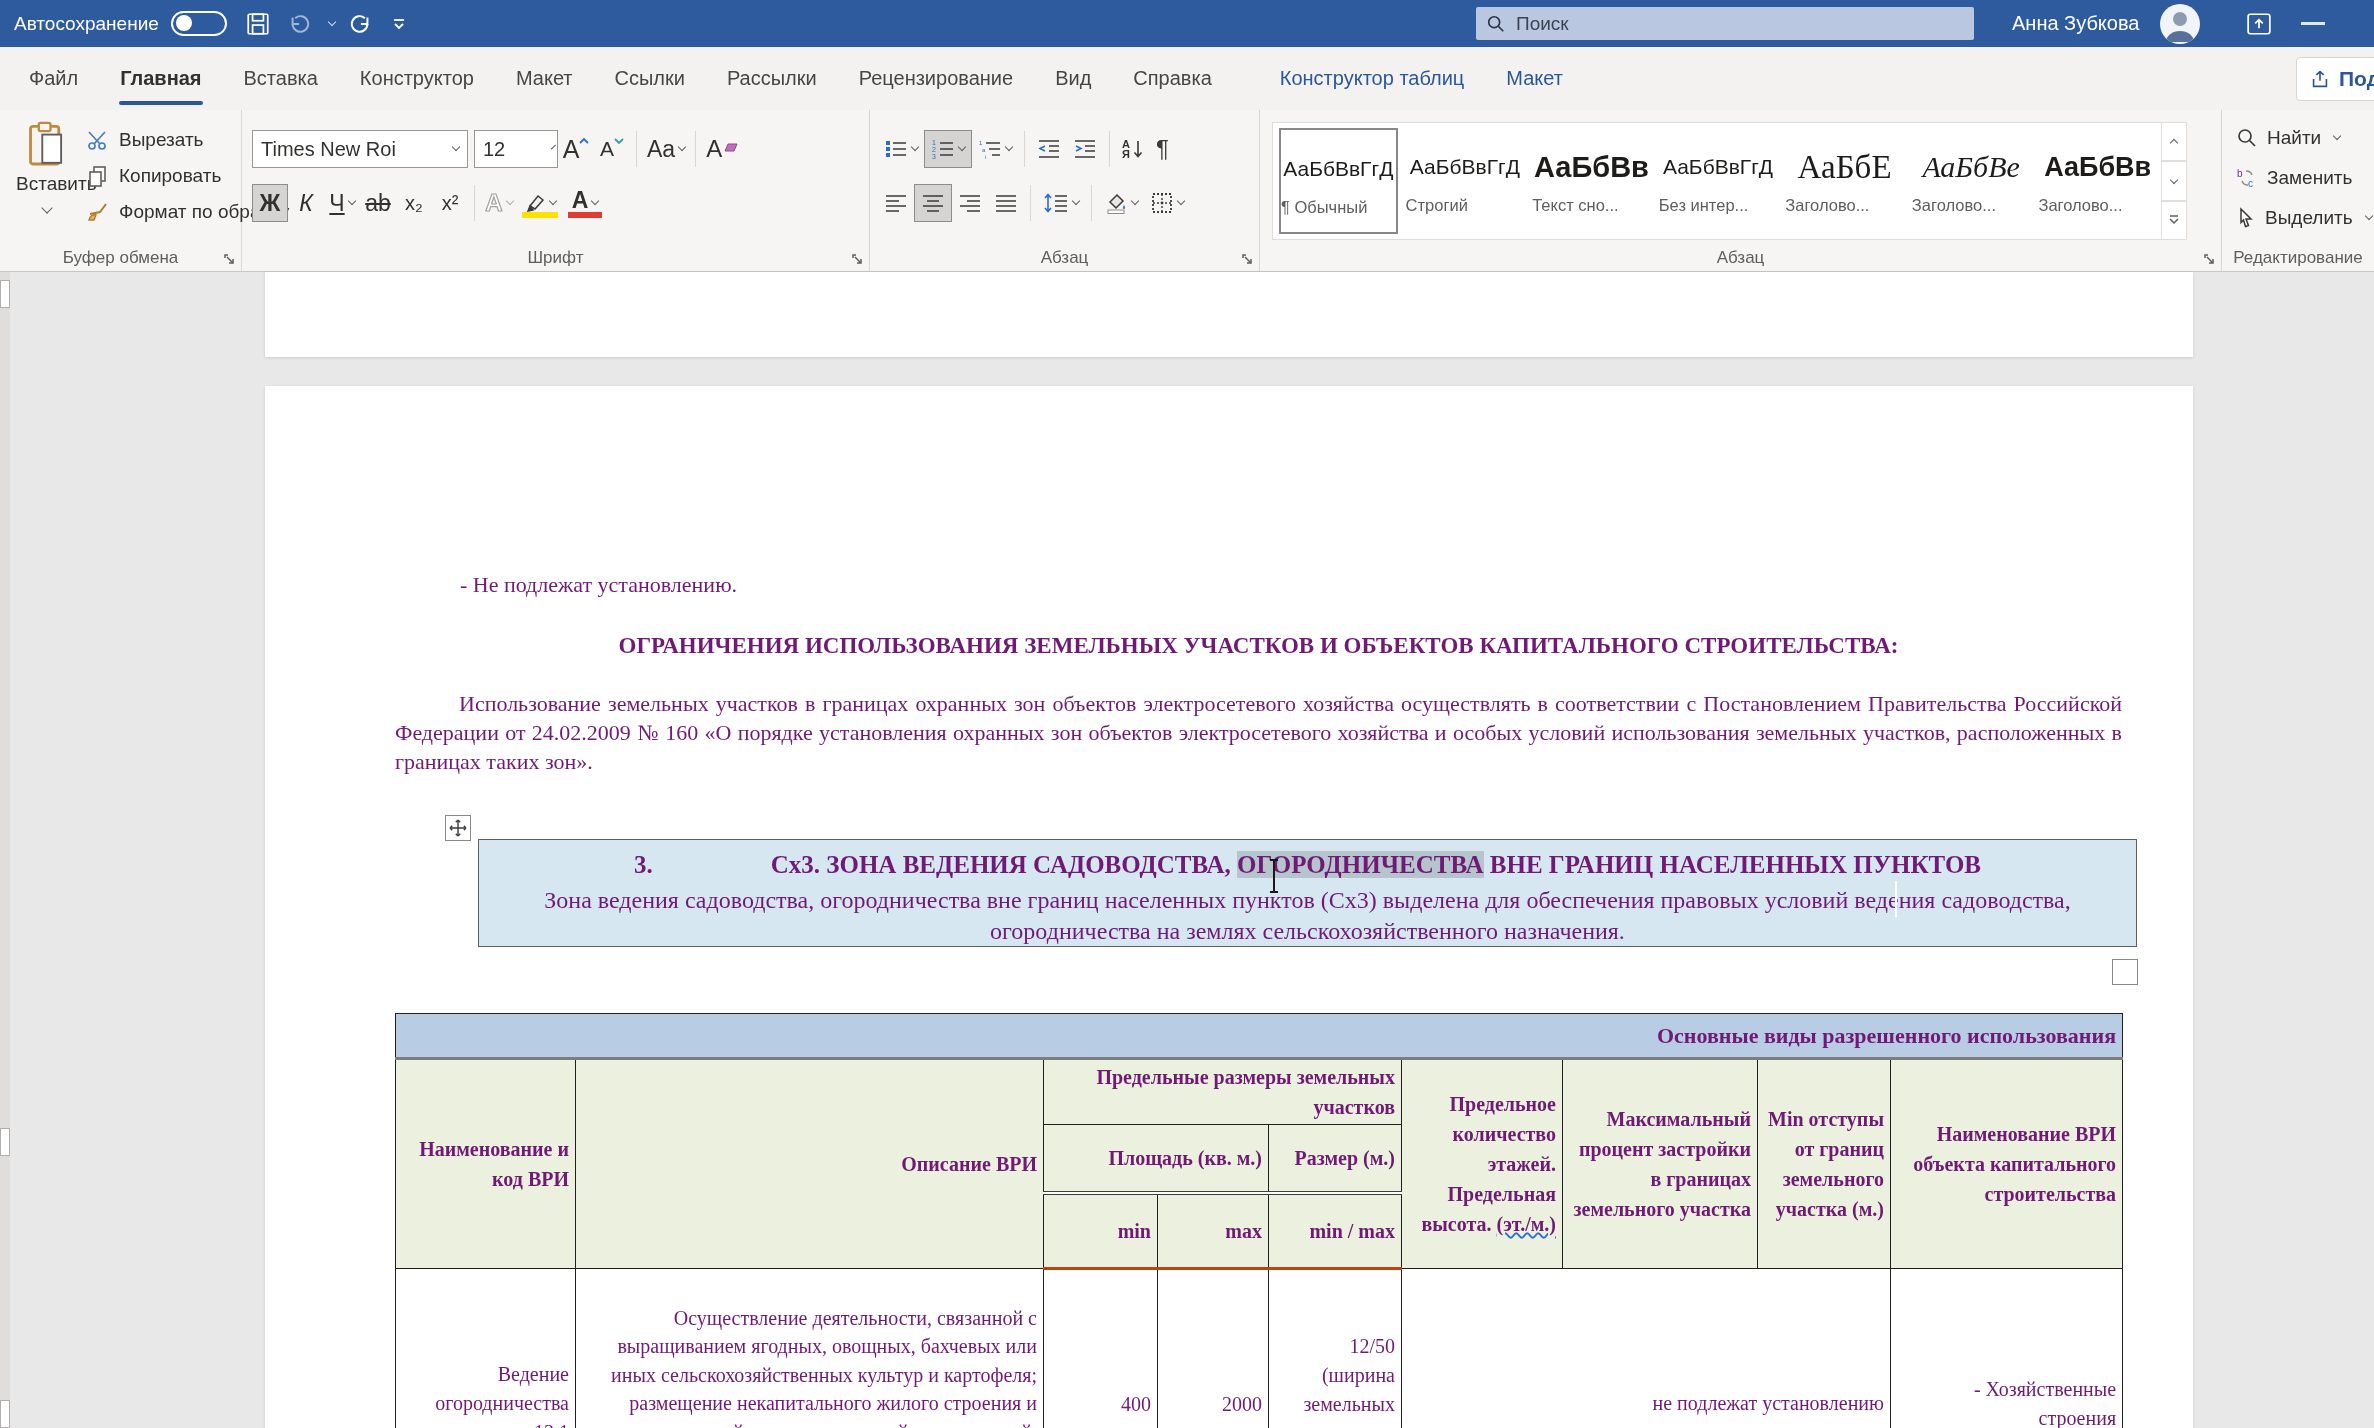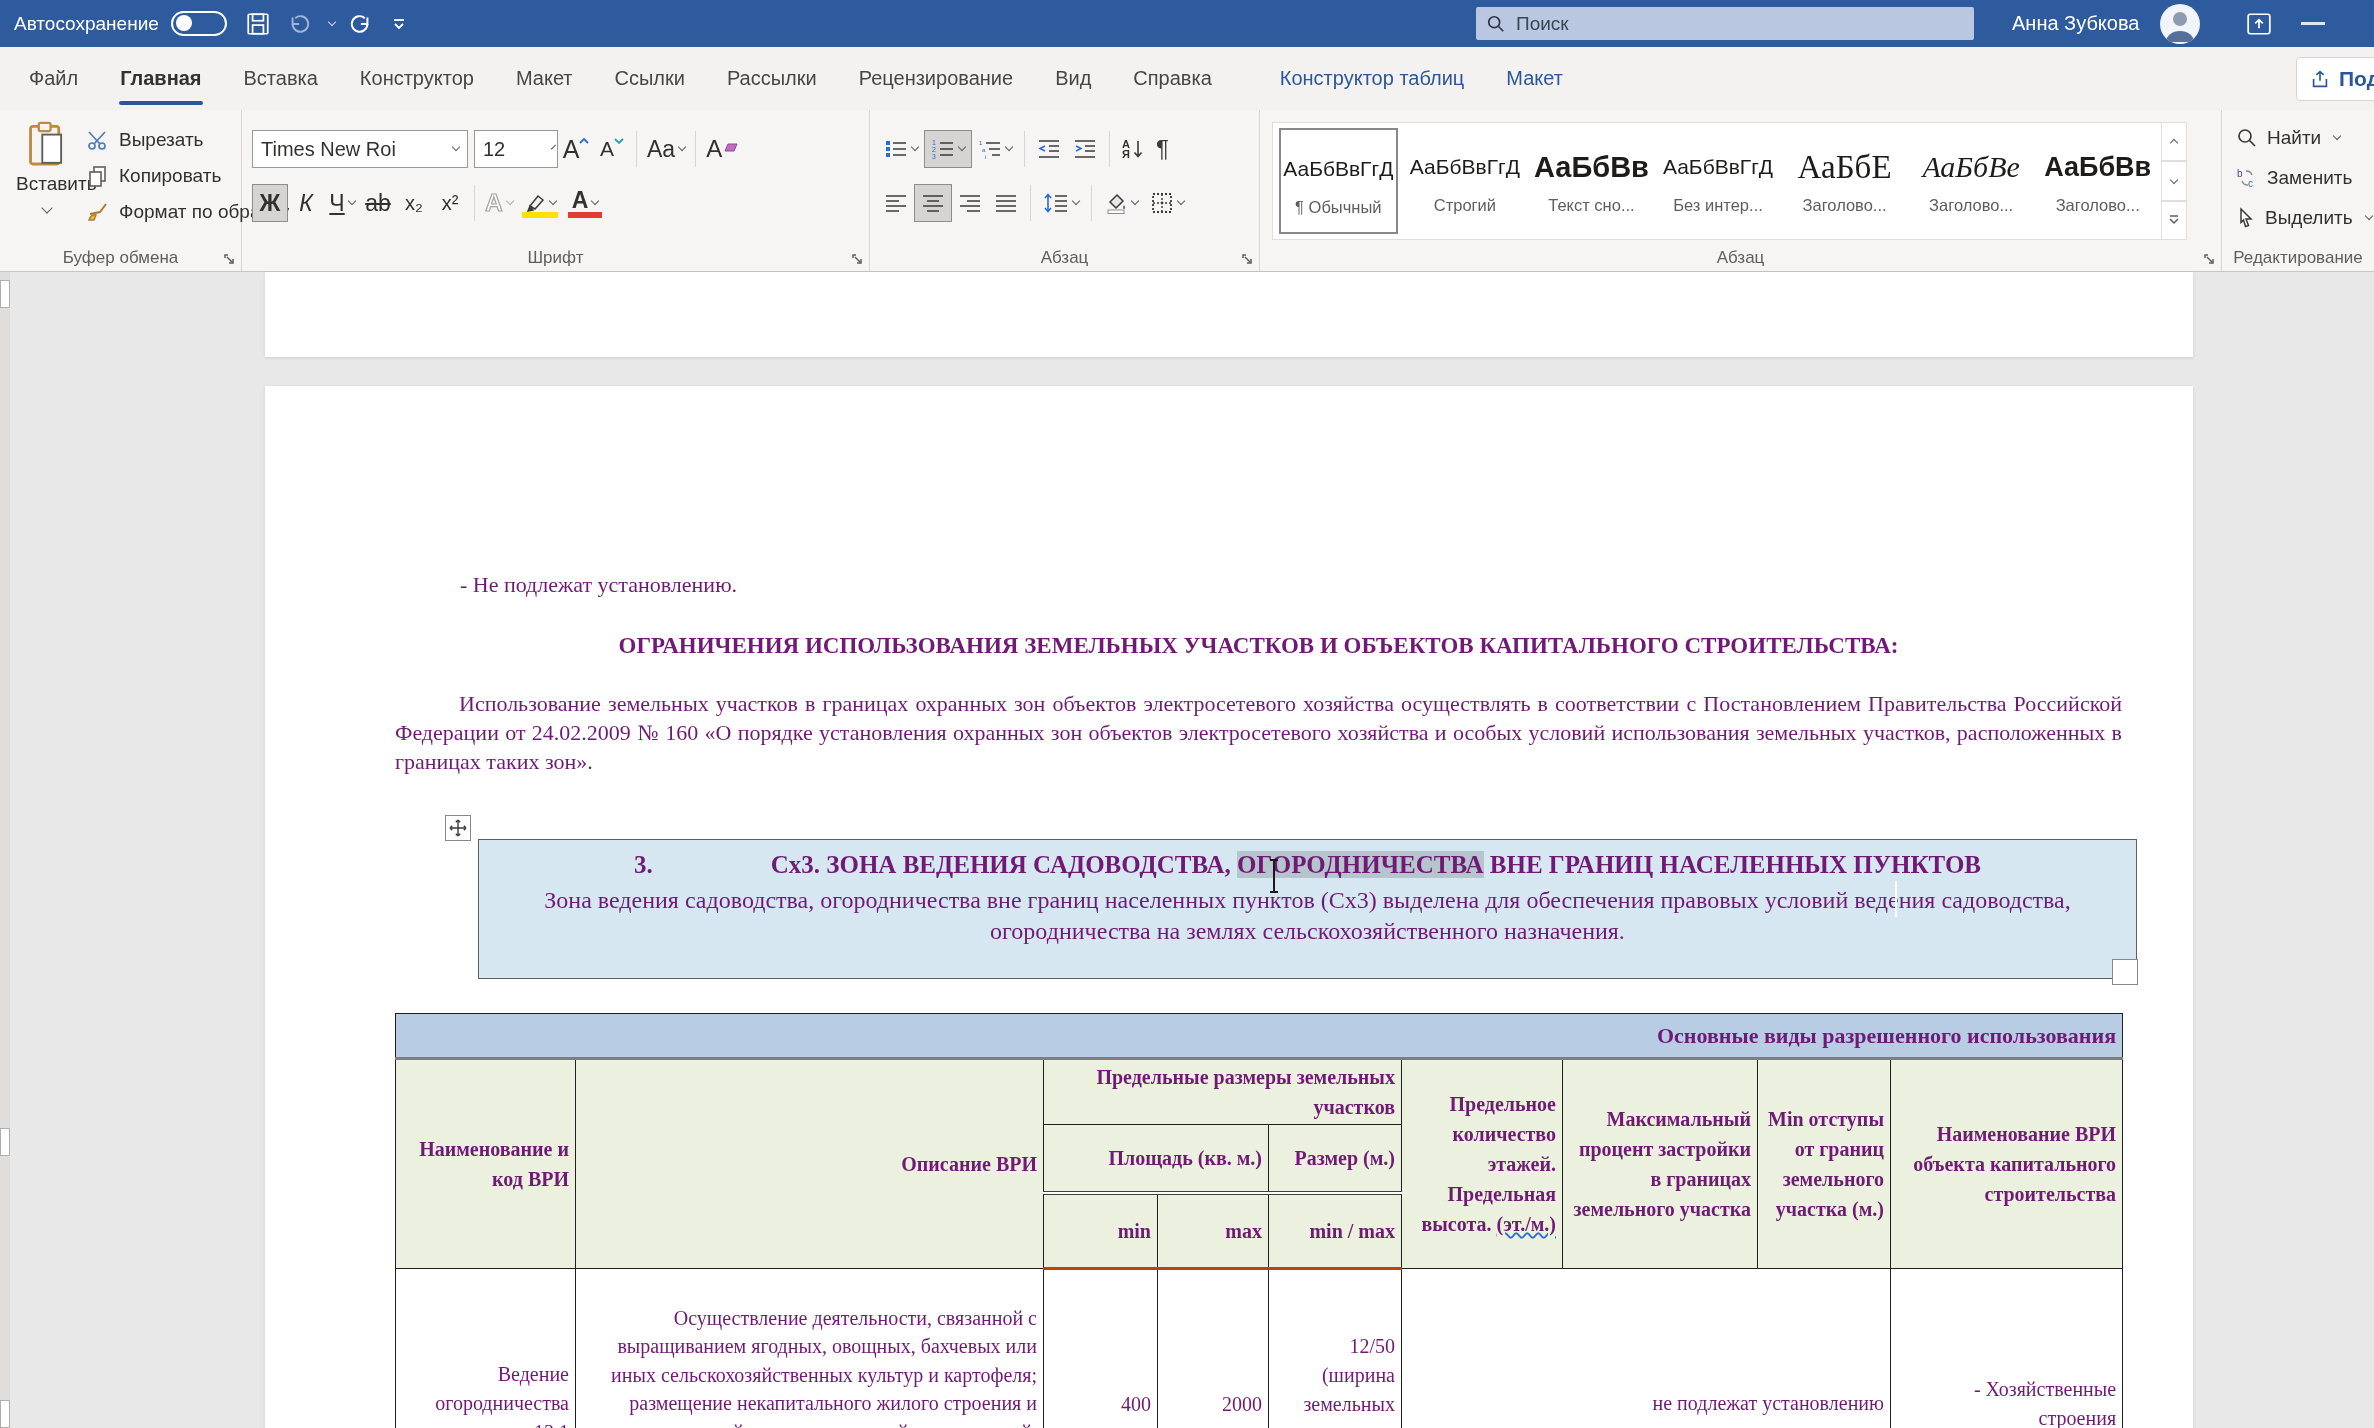--- a/index.html
+++ b/index.html
@@ -59,21 +59,21 @@
   .chev { width:8px; height:8px; border-right:1.8px solid #605e5c; border-bottom:1.8px solid #605e5c; transform:rotate(45deg); display:inline-block; margin-left:4px; margin-top:-4px; }
   .chev.sm { width:6px; height:6px; }
   .colorbar { position:absolute; left:5px; right:5px; bottom:4px; height:6px; }
 
   .prow1 { position:absolute; left:8px; top:20px; display:flex; align-items:center; }
   .prow2 { position:absolute; left:8px; top:74px; display:flex; align-items:center; }
   .pbtn { height:38px; display:flex; align-items:center; justify-content:center; padding:0 6px; position:relative; }
   .pbtn.pressed { background:#d6d4d2; border:1px solid #8f8d8b; }
 
   .gallery { position:absolute; left:12px; top:12px; width:892px; height:118px; background:#fff; border:1px solid #e0dedc; display:flex; gap:8px; padding:5px 6px; overflow:hidden; }
-  .scard { width:120px; height:106px; text-align:center; padding-top:10px; overflow:hidden; position:relative; }
+  .scard { width:120px; height:106px; text-align:left; padding-top:10px; overflow:hidden; position:relative; }
   .scard.selected { border:2px solid #8a8886; background:#fff; }
   .scard .sample { height:58px; display:flex; align-items:center; justify-content:center; font-size:21px; color:#1d1c1b; white-space:nowrap; overflow:hidden; }
   .scard .sname { font-size:16.5px; color:#605e5c; white-space:nowrap; overflow:hidden; }
   .sample.s3 { font-size:29px; font-weight:bold; }
   .sample.s5 { font-size:33px; font-family:"Liberation Serif",serif; }
   .sample.s6 { font-size:30px; font-family:"Liberation Serif",serif; font-style:italic; }
   .sample.s7 { font-size:27px; font-weight:bold; }
   .gscroll { position:absolute; right:34px; top:12px; width:26px; height:118px; display:flex; flex-direction:column; }
   .gs-btn { flex:1; border:1px solid #e0dedc; background:#fff; display:flex; align-items:center; justify-content:center; }
 
@@ -85,21 +85,21 @@
   .left-strip { position:absolute; left:0; top:0; width:10px; height:1156px; background:#dfdedd; }
   .strip-handle { position:absolute; left:0; width:10px; background:#fff; border:1px solid #b0afae; }
   .page-prev { position:absolute; left:265px; top:0; width:1928px; height:85px; background:#fff; box-shadow:0 1px 3px rgba(0,0,0,.12); }
   .page { position:absolute; left:265px; top:114px; width:1928px; height:1051px; background:#fff; overflow:hidden; box-shadow:0 1px 3px rgba(0,0,0,.12); font-family:"Liberation Serif","DejaVu Serif",serif; color:#701a75; }
 
   .doc-p1 { position:absolute; left:195px; top:186px; font-size:22px; }
   .doc-h1 { position:absolute; left:130px; top:247px; width:1727px; text-align:center; font-weight:bold; font-size:23px; }
   .doc-p2 { position:absolute; left:130px; top:303px; width:1727px; font-size:22px; line-height:29px; text-align:justify; text-indent:64px; }
 
   .move-handle { position:absolute; left:180px; top:429px; width:26px; height:26px; background:#fff; border:1px solid #8a8886; display:flex; align-items:center; justify-content:center; }
-  .zone-box { position:absolute; left:213px; top:453px; width:1659px; height:140px; background:var(--zone-box-bg,#d6e7f1); border:1px solid #5f5f5f; text-align:center; padding-top:9px; }
+  .zone-box { position:absolute; left:213px; top:453px; width:1659px; height:108px; background:var(--zone-box-bg,#d6e7f1); border:1px solid #5f5f5f; text-align:center; padding-top:9px; }
   .zone-title { font-size:25px; font-weight:bold; line-height:32px; white-space:nowrap; }
   .zone-num { margin-right:118px; }
   .zone-sel { background:var(--zone-selection,#b5c4cd); }
   .zone-desc { font-size:24px; line-height:31px; margin-top:4px; padding:0 26px; }
   .caret { position:absolute; left:1630px; top:495px; width:2px; height:36px; background:#fff; }
   .resize-handle { position:absolute; left:1847px; top:573px; width:26px; height:26px; background:#fff; border:1px solid #8a8886; }
 
   .doc-table { position:absolute; left:130px; top:627px; width:1727px; border-collapse:collapse; table-layout:fixed; font-size:20px; }
   .doc-table td { border:1px solid #1f1f1f; text-align:right; vertical-align:middle; padding:2px 6px; line-height:30px; overflow:hidden; }
   .doc-table .title-cell { background:var(--table-title-bg,#b8cce4); font-weight:bold; font-size:22px; height:45px; border-bottom:3px solid #7e7e7e; }

